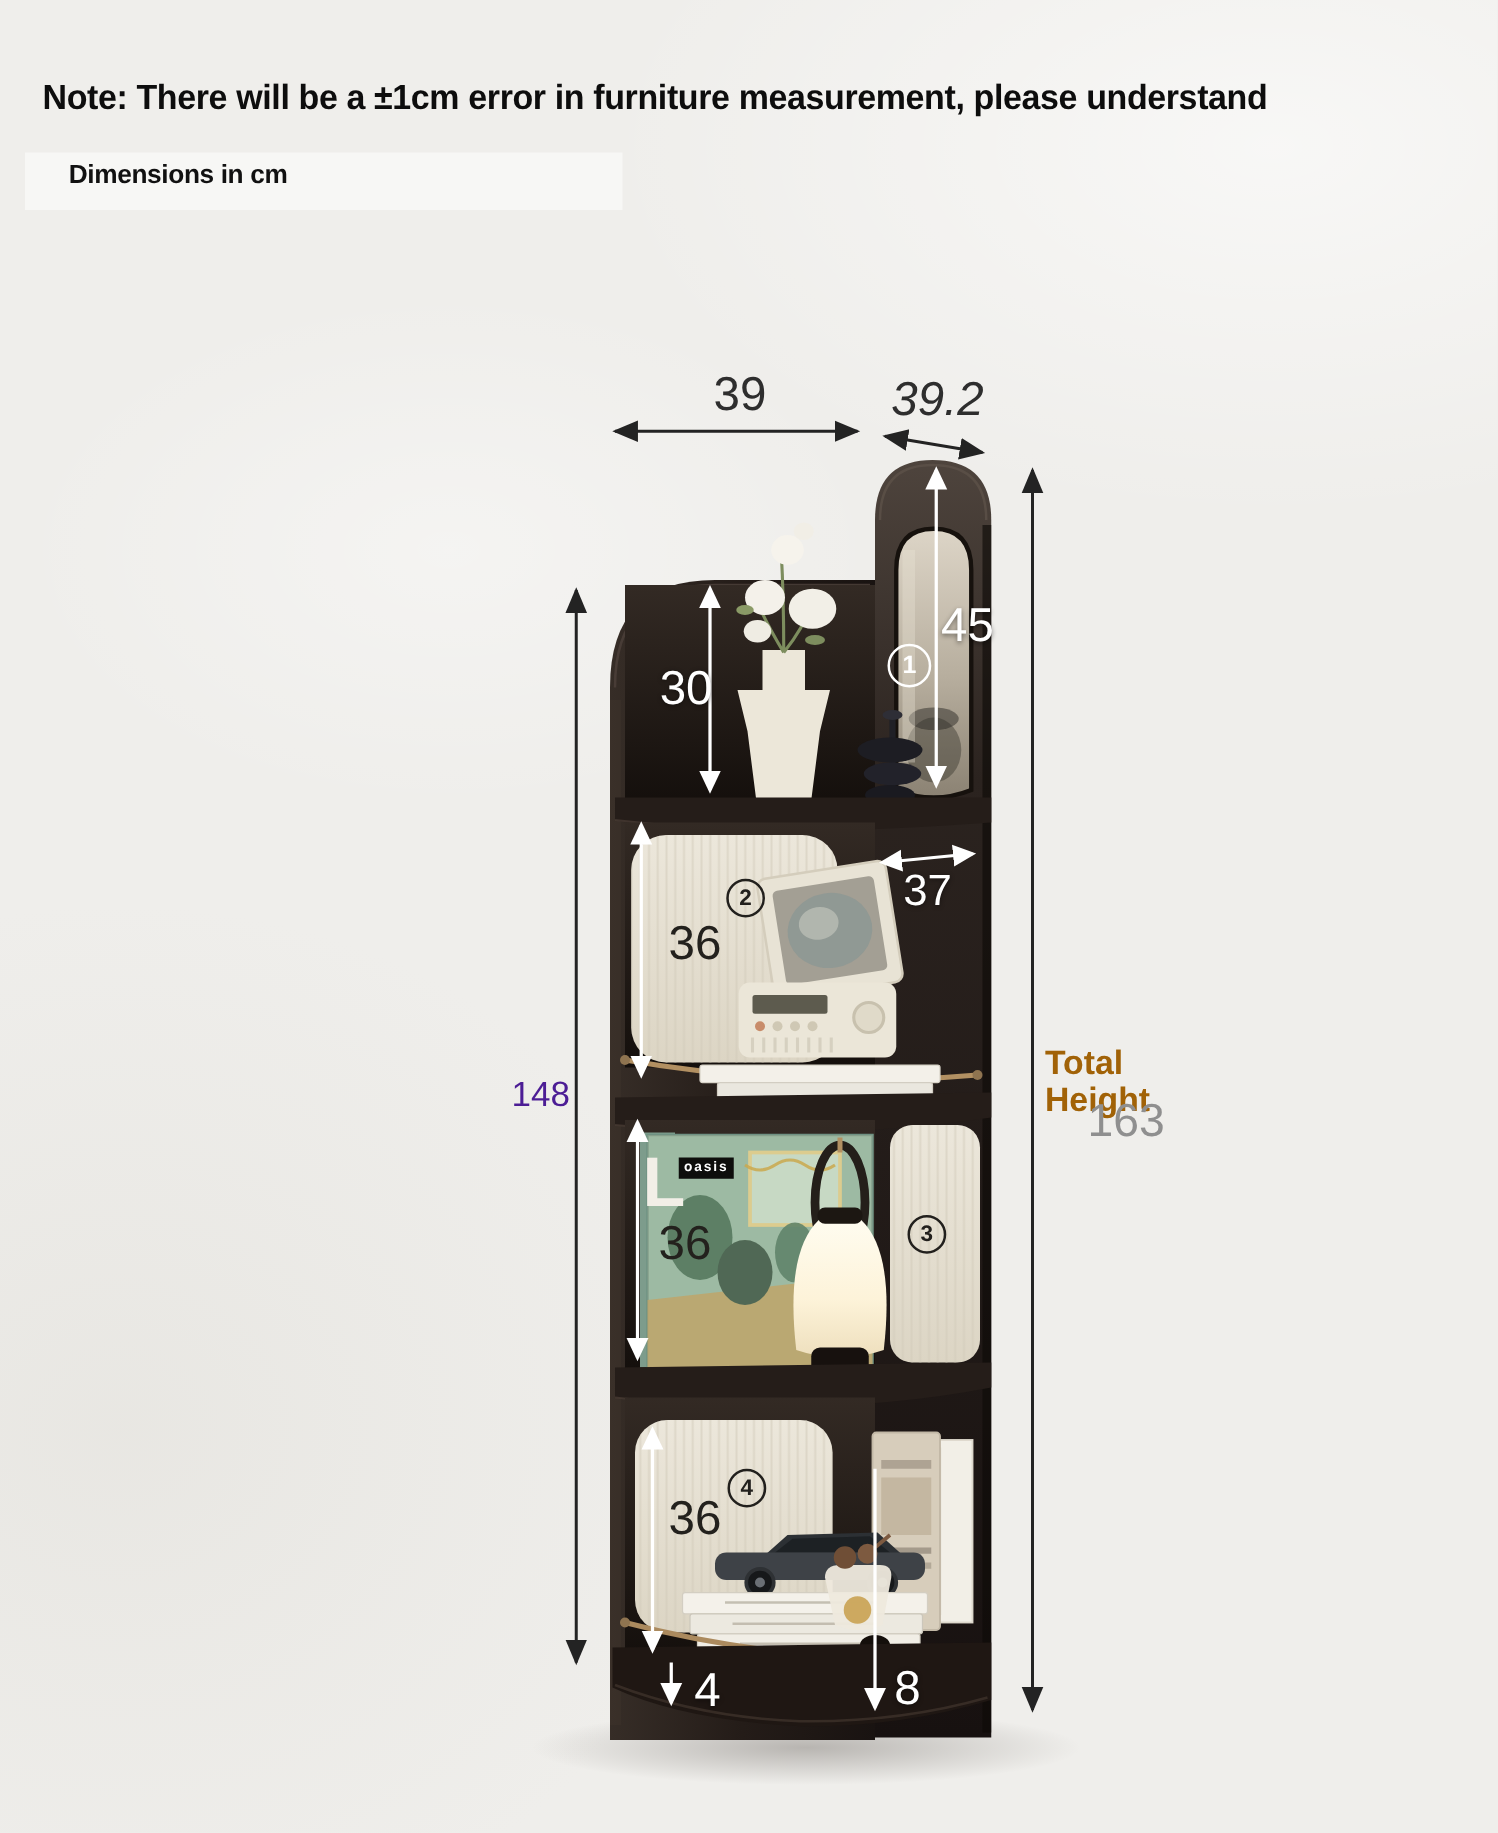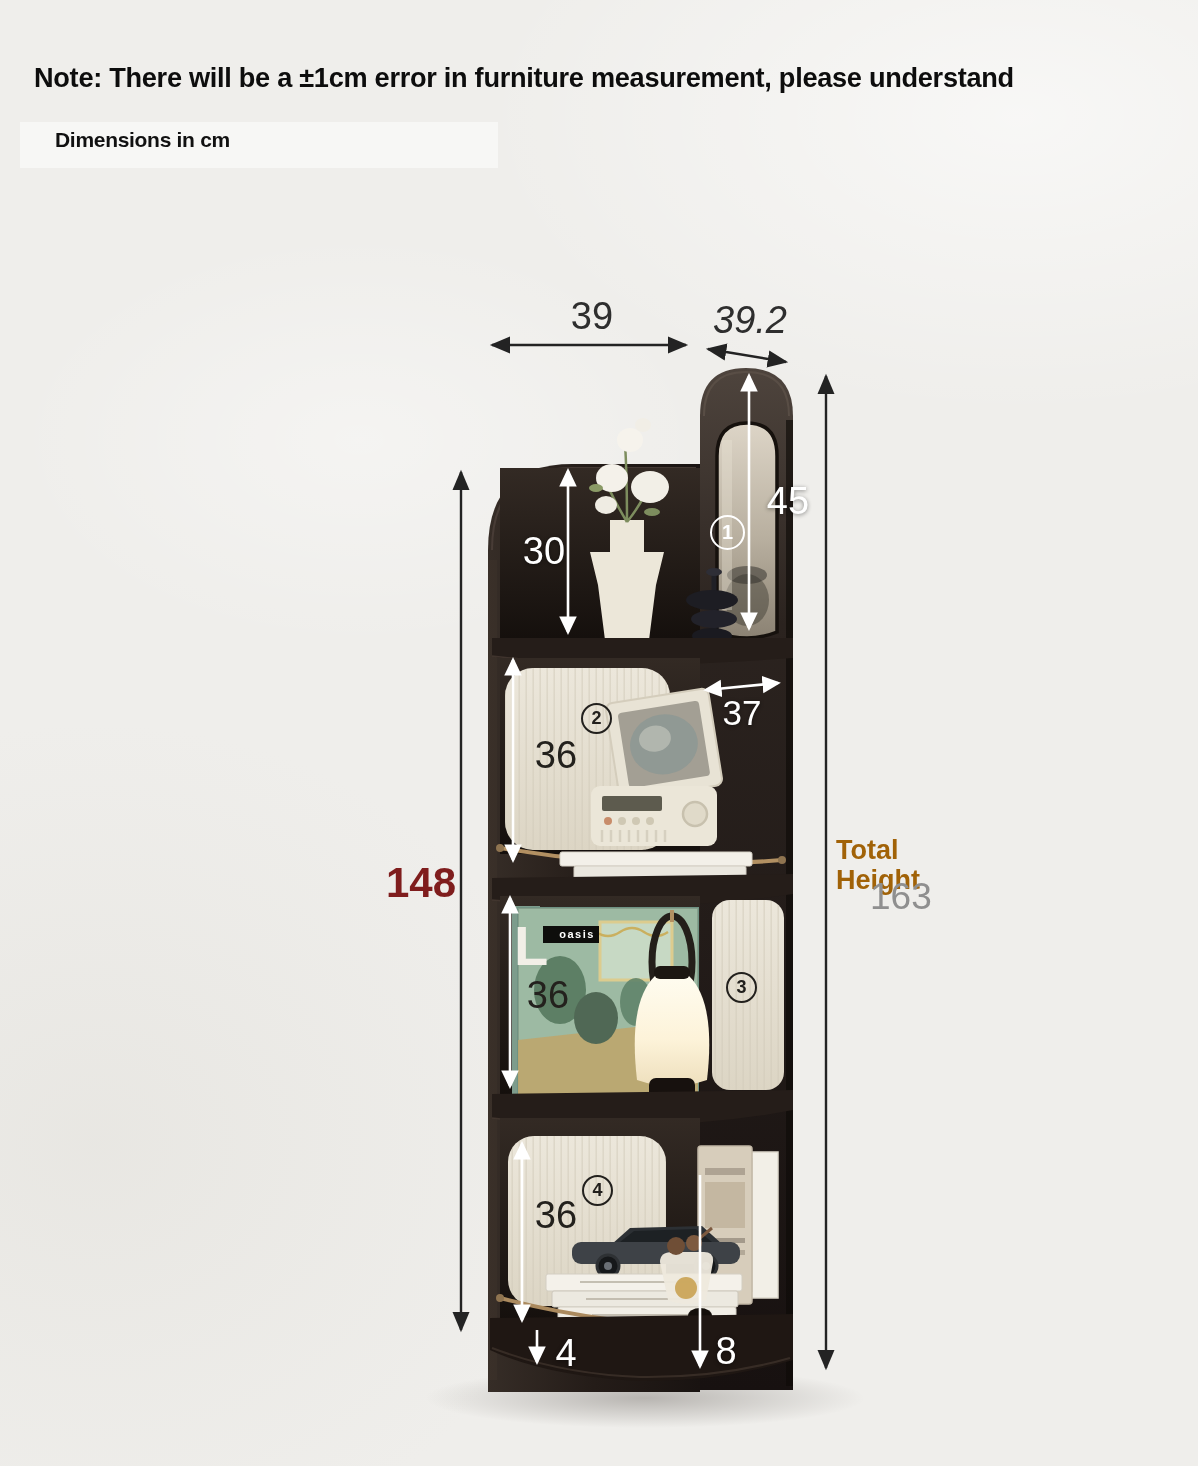--- a/index.html
+++ b/index.html
@@ -33,21 +33,21 @@
     border-radius:50%;text-align:center;font-weight:bold;pointer-events:none;
     box-sizing:border-box;
   }
   .badge.light{border:2.5px solid #fff;color:#fff;width:35px;height:35px;font-size:20px;line-height:30px;}
   .badge.darkb{border:2.5px solid #22201d;color:#22201d;width:31px;height:31px;font-size:18px;line-height:26px;}
   .total-label{font-size:27px;font-weight:bold;color:#a16207;line-height:1.12;white-space:pre-line;}
   .total-value{font-size:37px;color:#8f8f8f;}
   .spine-letter{font-size:56px;font-weight:bold;color:#f2efe7;line-height:1;pointer-events:none;}
   .oasis-box{
     background:#0e0e0c;color:#fff;font-size:11px;font-weight:bold;letter-spacing:1.5px;
-    width:44px;height:17px;text-align:center;line-height:17px;pointer-events:none;padding-left:12px;
+    width:44px;height:17px;text-align:center;line-height:17px;pointer-events:none;
   }
   svg{position:absolute;left:0;top:0;}
 </style>
 </head>
 <body>
 
 <svg width="1198" height="1466" viewBox="0 0 1198 1466">
   <defs>
     <linearGradient id="backG" x1="0" y1="0" x2="0" y2="1">
       <stop offset="0" stop-color="#4e443d"></stop>
@@ -288,28 +288,28 @@
     <line x1="700" y1="1175" x2="700" y2="1366" marker-end="url(#aw)"></line>
   </g>
 </svg>
 
 <div class="abs note">Note: There will be a ±1cm error in furniture measurement, please understand</div>
 <div class="abs title-band"></div>
 <div class="abs title">Dimensions in cm</div>
 
 <div class="abs dim" style="left:557px;top:297px;width:70px;">39</div>
 <div class="abs dim" style="left:700px;top:301px;width:100px;font-style:italic;">39.2</div>
-<div class="abs dim right" style="left:378px;top:862px;width:78px;font-size:42px;color:#7f1d1d;font-weight:bold;">148</div>
+<div class="abs dim right" style="left:378px;top:862px;width:78px;font-size:28px;color:#4c1d95;">148</div>
 
 <div class="abs total-label" style="left:836px;top:835px;">Total
 Height</div>
 <div class="abs total-value" style="left:838px;top:876px;margin-left:32px;">163</div>
 
-<div class="abs dim white" style="left:518px;top:532px;width:52px;">30</div>
-<div class="abs dim white" style="left:748px;top:482px;width:52px;margin-left:14px;">45</div>
+<div class="abs dim white" style="left:518px;top:532px;width:52px;text-align:right;">30</div>
+<div class="abs dim white" style="left:748px;top:482px;width:52px;">45</div>
 <div class="abs dim white" style="left:714px;top:695px;width:56px;font-size:35px;">37</div>
 <div class="abs dim dark" style="left:528px;top:736px;width:56px;">36</div>
 <div class="abs dim dark" style="left:520px;top:976px;width:56px;">36</div>
 <div class="abs dim dark" style="left:528px;top:1196px;width:56px;">36</div>
 <div class="abs dim white" style="left:546px;top:1334px;width:40px;">4</div>
 <div class="abs dim white" style="left:706px;top:1332px;width:40px;">8</div>
 
 <div class="abs badge light" style="left:710px;top:515px;">1</div>
 <div class="abs badge darkb" style="left:581px;top:703px;">2</div>
 <div class="abs badge darkb" style="left:726px;top:972px;">3</div>

